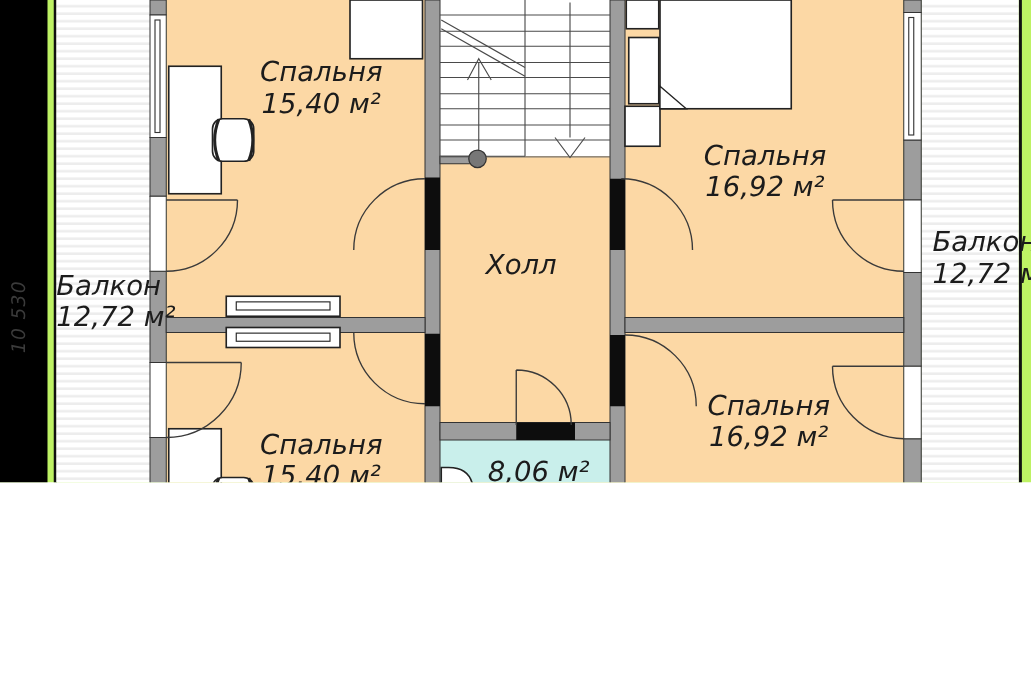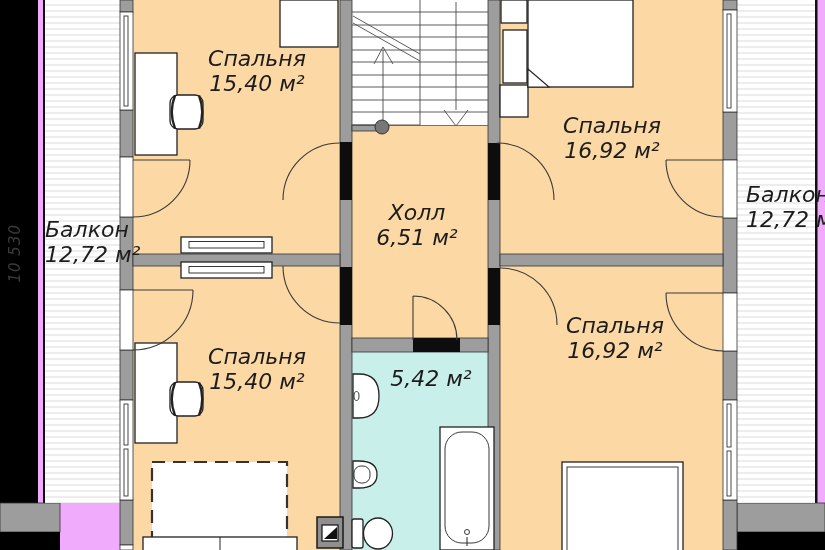--- a/index.html
+++ b/index.html
@@ -1,18 +1,18 @@
 <!DOCTYPE html>
 <html style="--floor: #fcd8a5; --bathroom_floor: #c9efeb; --wall: #9d9d9d; --door: #0d0d0d; --text: #1c1c1c; --balcony_stripe: #ededed; --frame_black: #000000;"><head>
 <meta charset="utf-8">
 <style>
   html,body{margin:0;padding:0;background:#fff;}
   .stage{
-    position:relative;width:825px;height:550px;overflow:hidden;
-    background:#f0abfc;font-family:"DejaVu Sans",sans-serif;
+    position:relative;width:825px;height:386px;overflow:hidden;
+    background:#bef264;font-family:"DejaVu Sans",sans-serif;
   }
   .stage svg{position:absolute;left:0;top:0;}
   
   .wall{fill:var(--wall);stroke:#333;stroke-width:.8;}
   .door{fill:var(--door);}
   .opening{fill:#fff;stroke:#333;stroke-width:.8;}
   .glass{fill:#fff;stroke:#333;stroke-width:.9;}
   .furn{fill:#fff;stroke:#222;stroke-width:1.3;}
   .furn-thin{fill:none;stroke:#222;stroke-width:.9;}
   .arc{fill:none;stroke:#3a3a3a;stroke-width:1.1;}
@@ -188,36 +188,35 @@
 <div class="lbl c" style="left:257px;top:46px">
   <div>Спальня</div>
   <div>15,40 м²</div>
 </div>
 <div class="lbl c" style="left:612px;top:113px">
   <div>Спальня</div>
   <div>16,92 м²</div>
 </div>
 <div class="lbl c" style="left:417px;top:200px">
   <div>Холл</div>
-  <div>6,51 м²</div>
 </div>
 <div class="lbl" style="left:45px;top:217px">
   <div>Балкон</div>
   <div>12,72 м²</div>
 </div>
 <div class="lbl" style="left:746px;top:182px">
   <div>Балкон</div>
   <div>12,72 м²</div>
 </div>
 <div class="lbl c" style="left:257px;top:344px">
   <div>Спальня</div>
   <div>15,40 м²</div>
 </div>
 <div class="lbl c" style="left:431px;top:366px">
-  <div>5,42 м²</div>
+  <div>8,06 м²</div>
 </div>
 <div class="lbl c" style="left:615px;top:313px">
   <div>Спальня</div>
   <div>16,92 м²</div>
 </div>
 
 <div class="dim">10 530</div>
 </div>
 
 </body></html>

